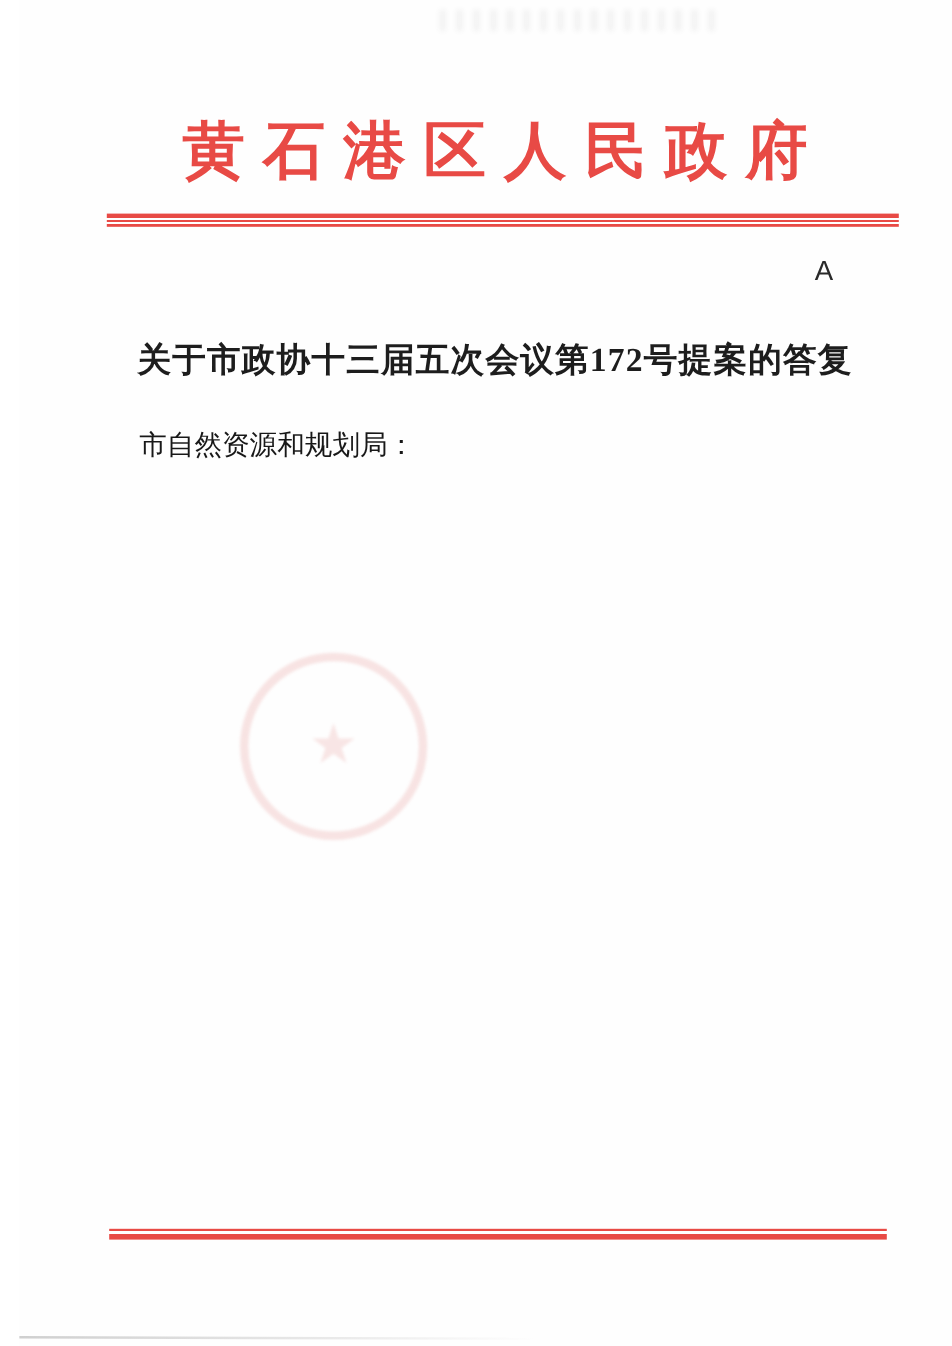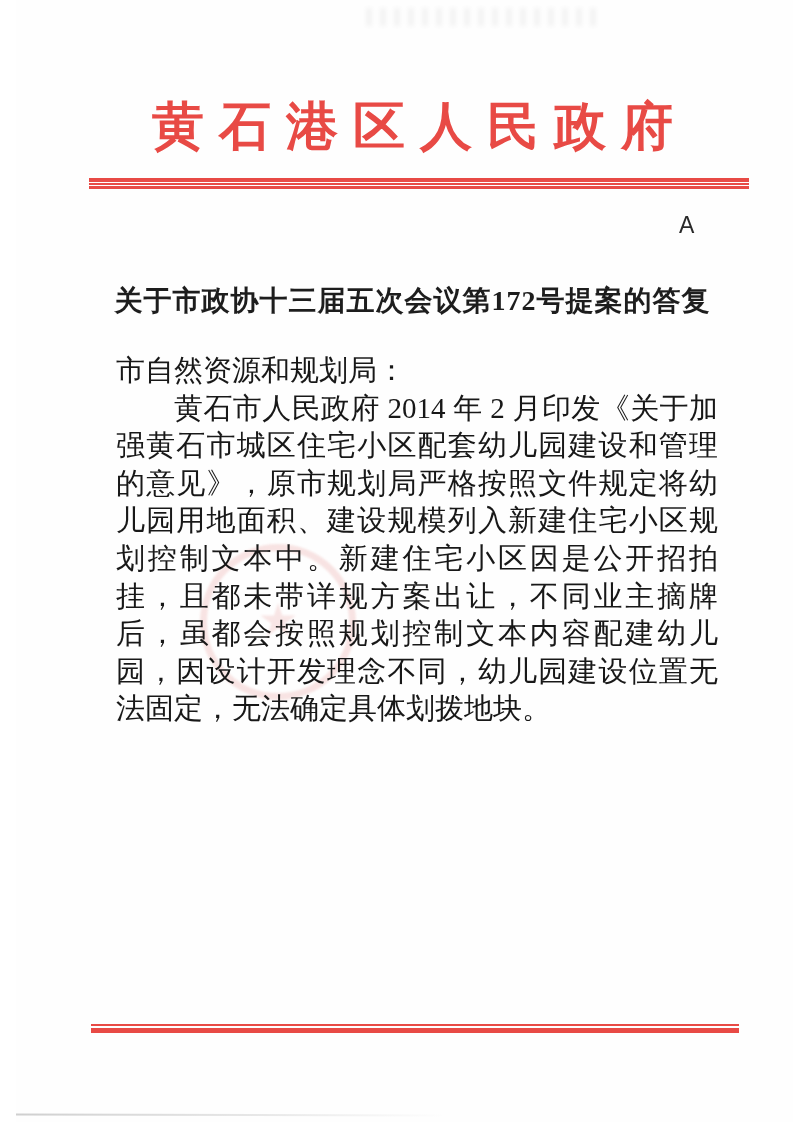--- a/index.html
+++ b/index.html
@@ -66,21 +66,21 @@
     font-size: 28px;
     font-weight: bold;
     color: #1d1d1d;
     letter-spacing: 1px;
     line-height: 36px;
   }
   .body-block {
     position: absolute;
     top: 352px; left: 100px;
     width: 602px;
-    font-size: 29px;
+    font-size: 23px;
     line-height: 37.6px;
     color: #181818;
     text-align: justify;
     word-break: break-all;
   }
   .body-block p.indent { text-indent: 2em; }
   
   .seal {
     position: absolute;
     top: 544px; left: 184px;
@@ -129,20 +129,19 @@
   <div class="copy-marker">A</div>
 
   <div class="doc-title">关于市政协十三届五次会议第172号提案的答复</div>
 
   <div class="seal">
     <span class="star">★</span>
   </div>
 
   <div class="body-block">
     <p>市自然资源和规划局：</p>
-    <p class="indent">黄石市人民政府 2014 年 2 月印发《关于加强黄石市城区住宅小区配套幼儿园建设和管理的意见》，原市规划局严格按照文件规定将幼儿园用地面积、建设规模列入新建住宅小区规划控制文本中。新建住宅小区因是公开招拍挂，且都未带详规方案出让，不同业主摘牌后，虽都会按照规划控制文本内容配建幼儿园，因设计开发理念不同，幼儿园建设位置无法固定，无法确定具体划拨地块。</p>
   </div>
 
   <div class="footer-band"></div>
 
   <div class="scan-line-bottom"></div>
 
 </div>
 
 </body></html>

